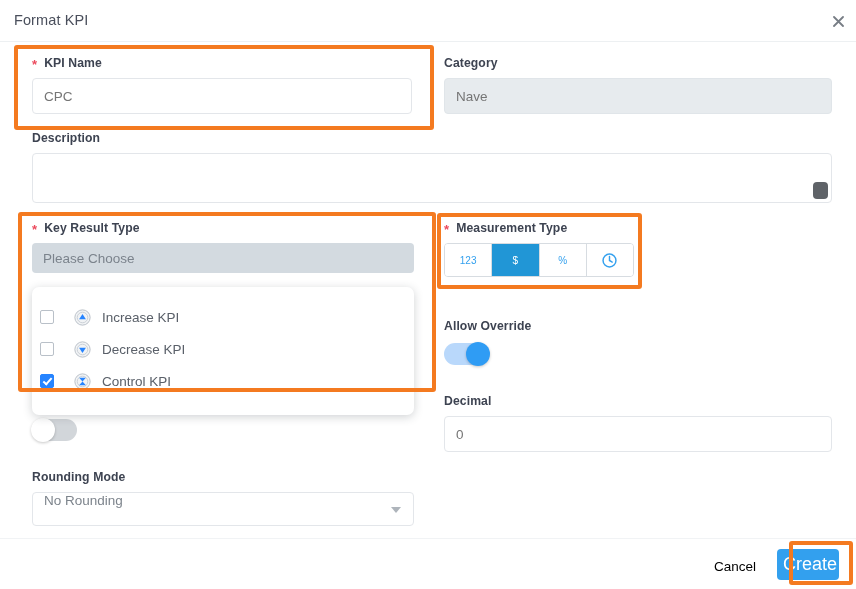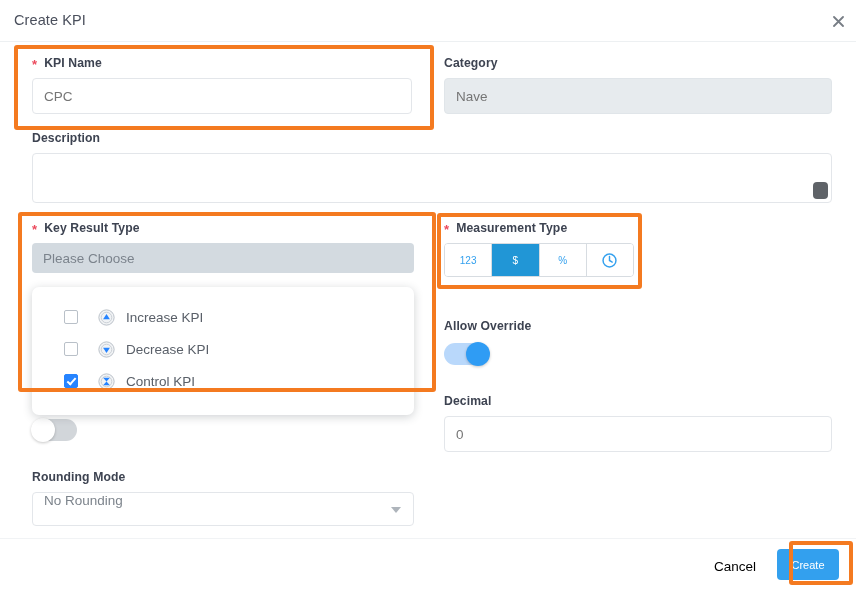--- a/index.html
+++ b/index.html
@@ -148,21 +148,21 @@
     border-radius: 7px;
     box-shadow: 0 2px 10px rgba(40,50,60,.22);
     padding: 14px 0 18px 0;
     box-sizing: border-box;
     z-index: 30;
   }
   .krt-item {
     display: flex;
     align-items: center;
     height: 32px;
-    padding-left: 32px;
+    padding-left: 8px;
     cursor: pointer;
   }
   .cbx {
     width: 14px; height: 14px;
     border: 1px solid #b9c0c8;
     border-radius: 2px;
     background: #fff;
     box-sizing: border-box;
     flex: 0 0 auto;
   }
@@ -294,32 +294,32 @@
     border: none;
     font-family: "Liberation Sans", sans-serif;
     padding: 0;
   }
   .btn-create {
     position: absolute;
     right: 17px; top: 10px;
     width: 62px; height: 31px;
     background: #33a0ee;
     color: #ffffff;
-    font-size: 11px;
+    font-size: 18px;
     border: none;
     border-radius: 4px;
     cursor: pointer;
     font-family: "Liberation Sans", sans-serif;
   }
 </style>
 </head>
 <body>
 
 <div class="modal-header">
-  <div class="modal-title">Create KPI</div>
+  <div class="modal-title">Format KPI</div>
   <div class="close-icon">
     <svg width="11" height="11" viewBox="0 0 11 11" aria-hidden="true">
       <path d="M1 1 L10 10 M10 1 L1 10" stroke="#777d85" stroke-width="1.8" stroke-linecap="round"></path>
     </svg>
   </div>
 </div>
 
 <div class="modal-body">
 
   <div id="kpi-name-group">

